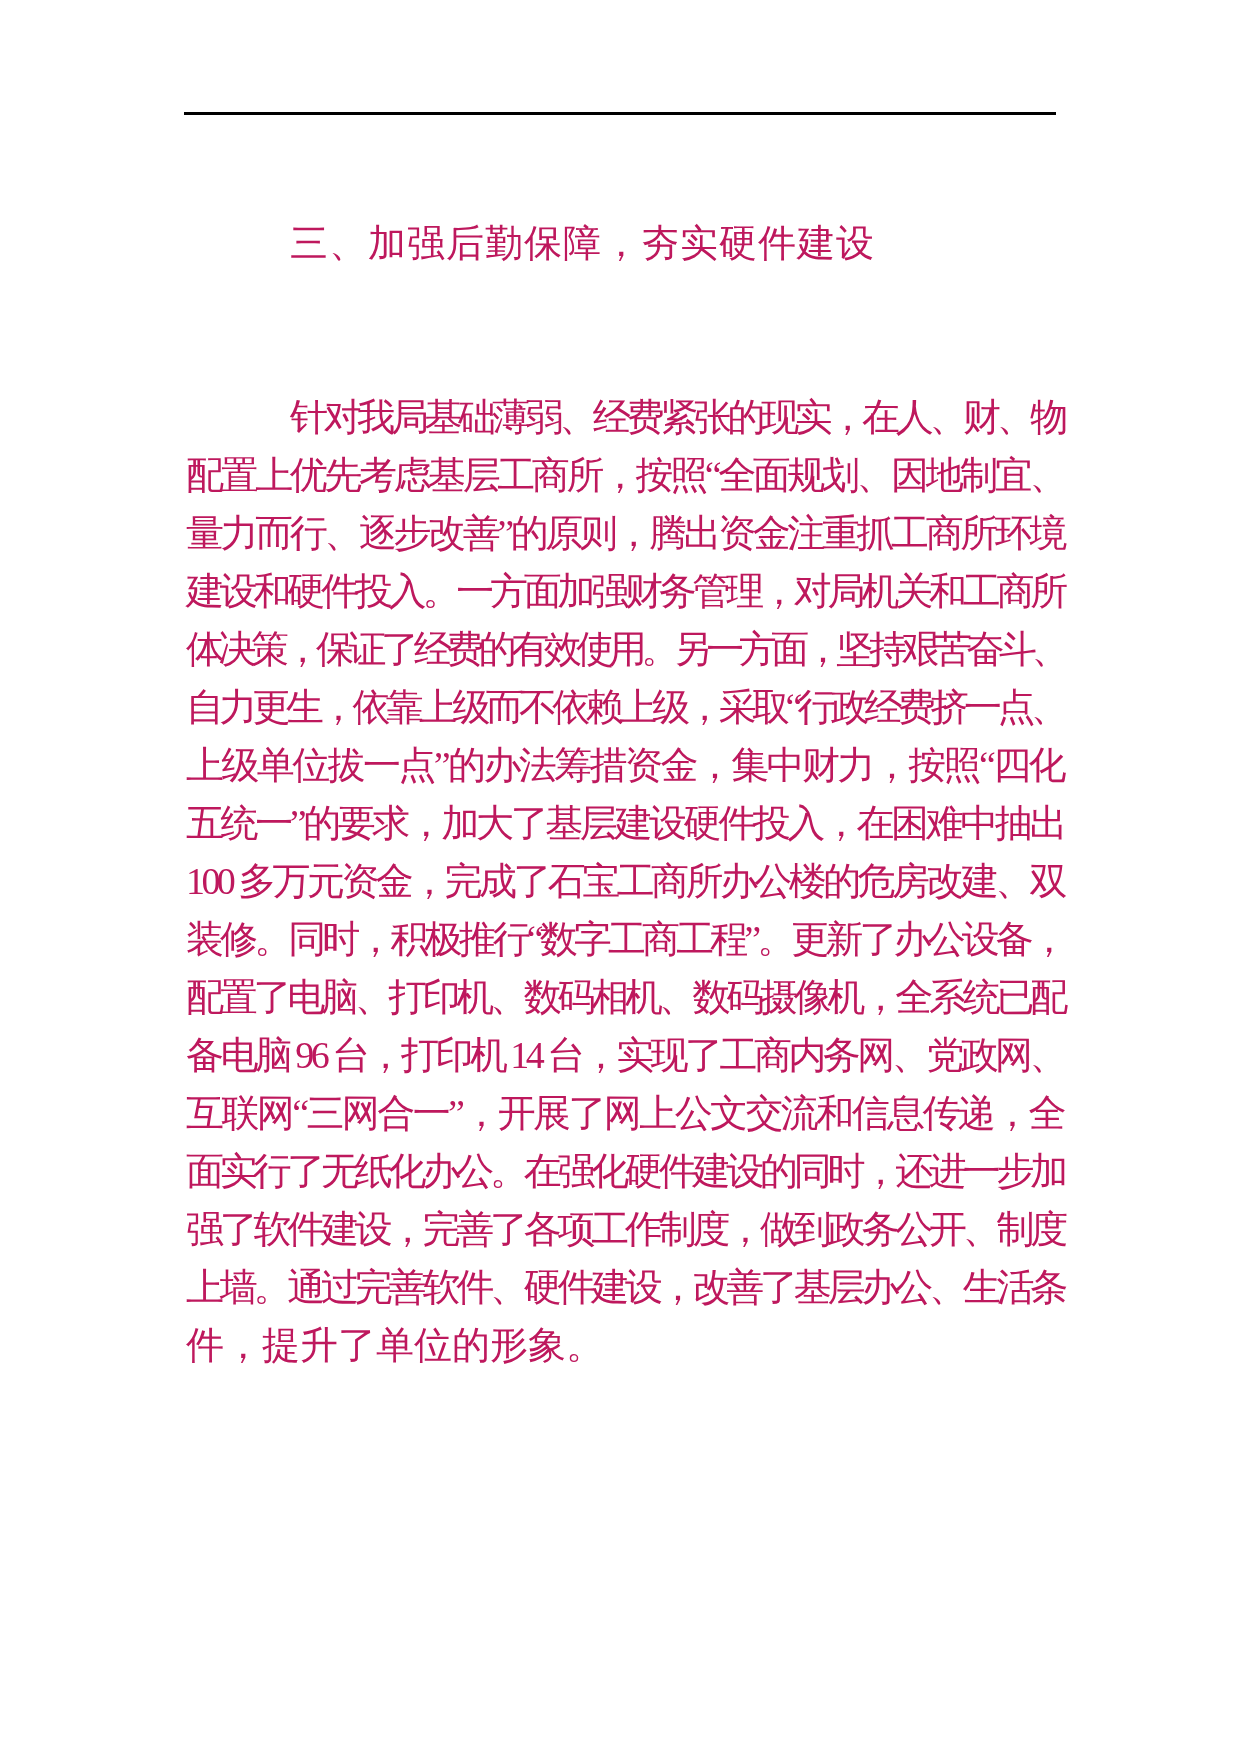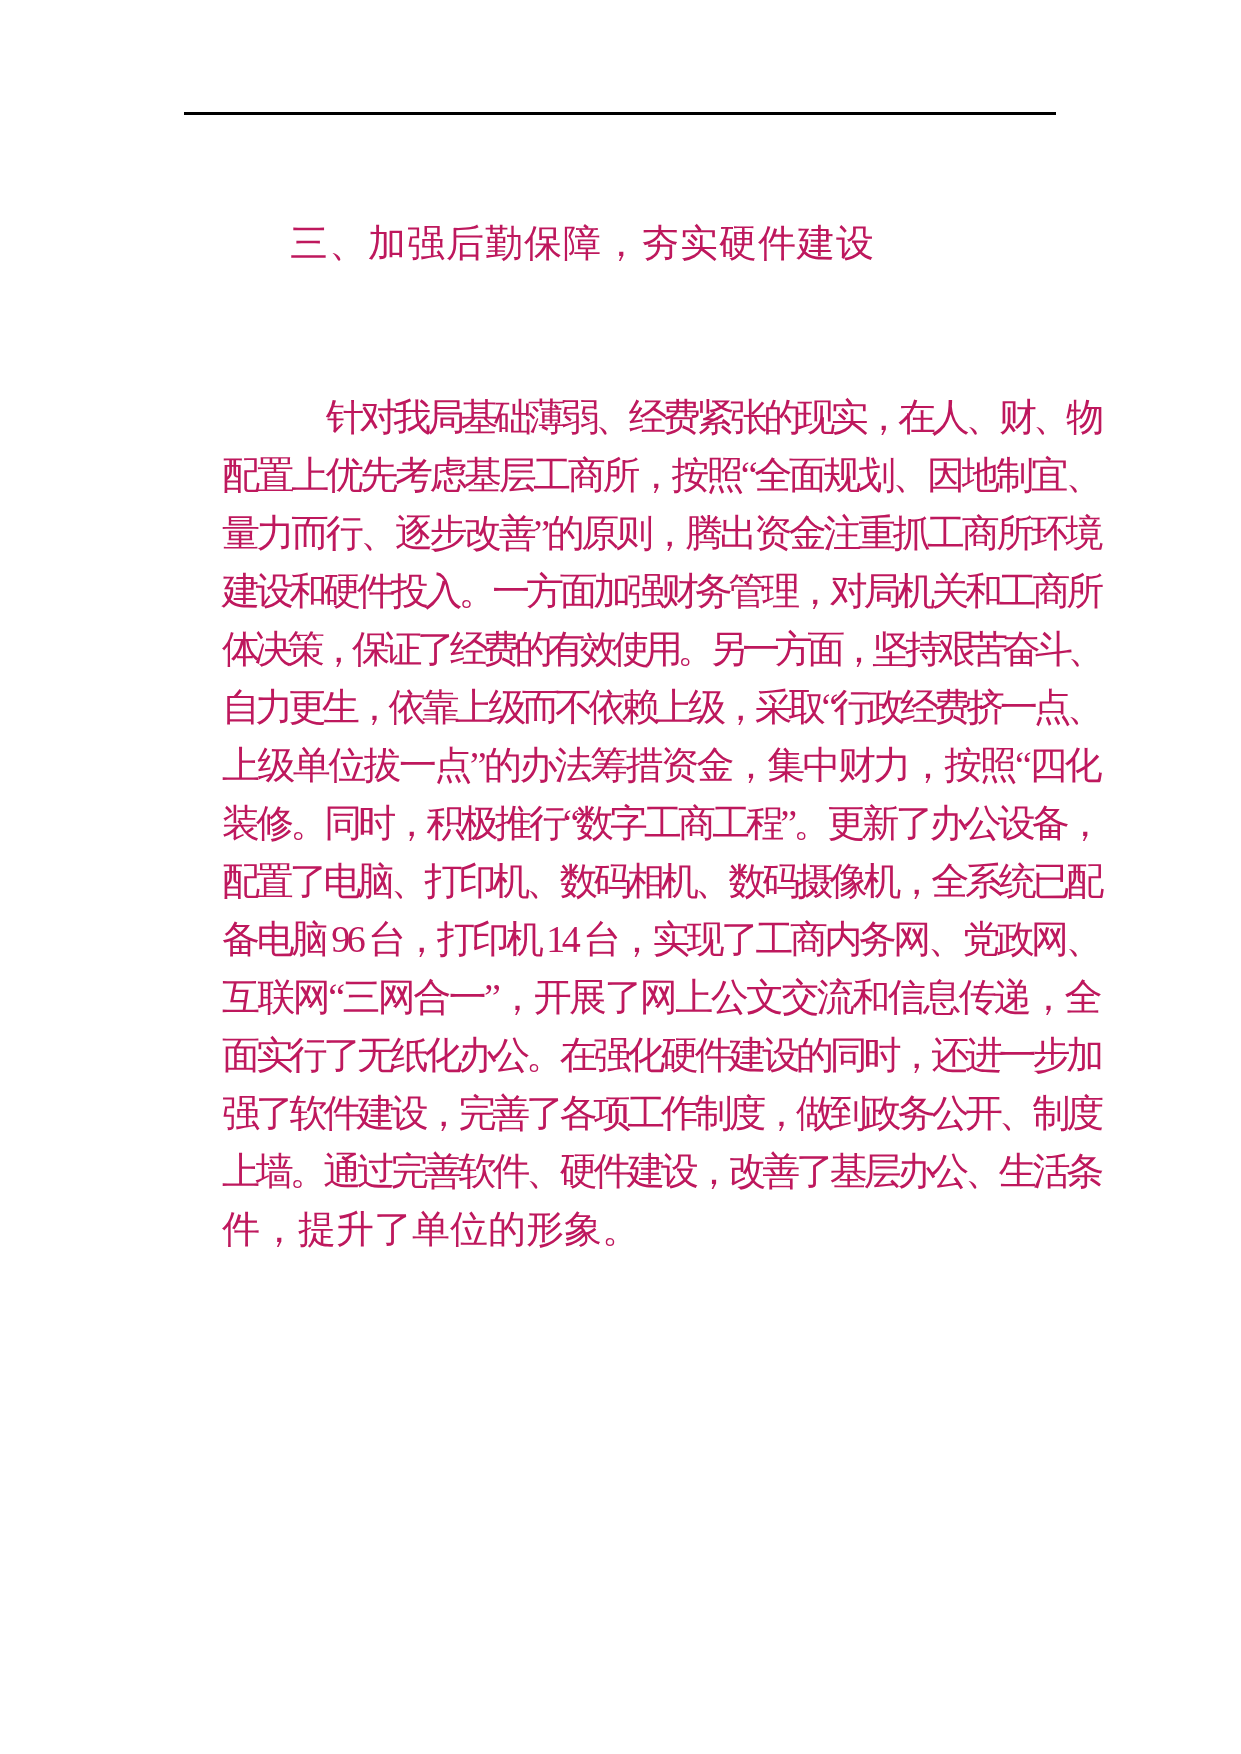--- a/index.html
+++ b/index.html
@@ -38,21 +38,20 @@
     letter-spacing: 1px;
     white-space: nowrap;
   }
   .paragraph {
     position: absolute;
     left: 186px;
     top: 388px;
     width: 878px;
     font-size: 38px;
     line-height: 58px;
-    margin-left: 36px;
   }
   .line {
     box-sizing: border-box;
     width: 100%;
     height: 58px;
     white-space: nowrap;
     overflow: visible;
   }
   .line.first {
     padding-left: 104px;
@@ -71,20 +70,22 @@
   <h2 class="heading">三、加强后勤保障，夯实硬件建设</h2>
 
   <div class="paragraph">
     <div class="line first"><span class="t" style="letter-spacing: -4.34783px;">针对我局基础薄弱、经费紧张的现实，在人、财、物</span></div>
     <div class="line"><span class="t" style="letter-spacing: -3.41827px;">配置上优先考虑基层工商所，按照“全面规划、因地制宜、</span></div>
     <div class="line"><span class="t" style="letter-spacing: -3.41827px;">量力而行、逐步改善”的原则，腾出资金注重抓工商所环境</span></div>
     <div class="line"><span class="t" style="letter-spacing: -4.23077px;">建设和硬件投入。一方面加强财务管理，对局机关和工商所</span></div>
     <div class="line"><span class="t" style="letter-spacing: -5.48148px;">体决策，保证了经费的有效使用。另一方面，坚持艰苦奋斗、</span></div>
     <div class="line"><span class="t" style="letter-spacing: -4.69907px;">自力更生，依靠上级而不依赖上级，采取“行政经费挤一点、</span></div>
     <div class="line"><span class="t" style="letter-spacing: -2.60517px; text-align: right;">上级单位拔一点”的办法筹措资金，集中财力，按照“四化</span></div>
+    <div class="line"><span class="t" style="letter-spacing: -3.41827px;">五统一”的要求，加大了基层建设硬件投入，在困难中抽出</span></div>
+    <div class="line"><span class="t" style="letter-spacing: -3.58929px;">100 多万元资金，完成了石宝工商所办公楼的危房改建、双</span></div>
     <div class="line"><span class="t" style="letter-spacing: -3.91609px;">装修。同时，积极推行“数字工商工程”。更新了办公设备，</span></div>
     <div class="line"><span class="t" style="letter-spacing: -4.23077px;">配置了电脑、打印机、数码相机、数码摄像机，全系统已配</span></div>
     <div class="line"><span class="t" style="letter-spacing: -3.54839px;">备电脑 96 台，打印机 14 台，实现了工商内务网、党政网、</span></div>
     <div class="line"><span class="t" style="letter-spacing: -2.60517px;">互联网“三网合一”，开展了网上公文交流和信息传递，全</span></div>
     <div class="line"><span class="t" style="letter-spacing: -4.23077px;">面实行了无纸化办公。在强化硬件建设的同时，还进一步加</span></div>
     <div class="line"><span class="t" style="letter-spacing: -4.23077px;">强了软件建设，完善了各项工作制度，做到政务公开、制度</span></div>
     <div class="line"><span class="t" style="letter-spacing: -4.23077px;">上墙。通过完善软件、硬件建设，改善了基层办公、生活条</span></div>
     <div class="line last"><span class="t">件，提升了单位的形象。</span></div>
   </div>
 </div>

